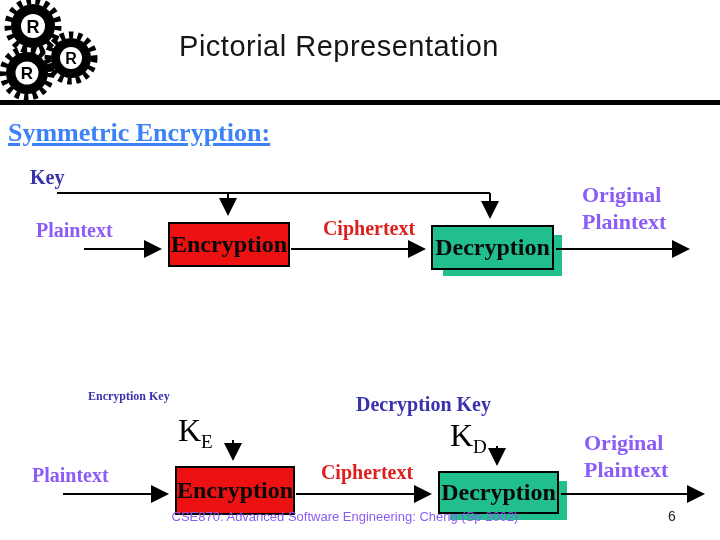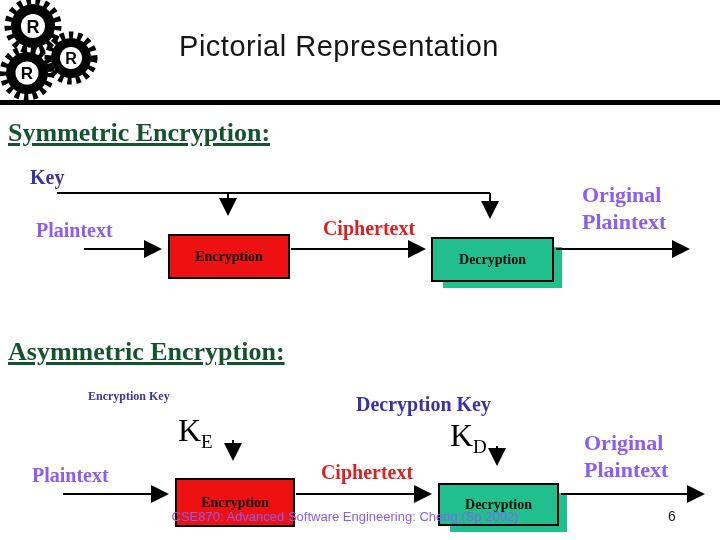--- a/index.html
+++ b/index.html
@@ -11,21 +11,21 @@
   .logo{position:absolute;left:0;top:0;width:102px;height:102px;}
   .title{
     position:absolute;top:30px;left:0;width:600px;text-align:center;
     padding-left:78px;box-sizing:border-box;
     font-family:"Liberation Sans", sans-serif;font-size:29px;color:#161616;
     letter-spacing:.5px;
   }
   .top-rule{position:absolute;left:0;top:100px;width:720px;height:5px;background:#000;}
   
   .section-heading{
-    position:absolute;left:8px;color:#14532d;font-weight:bold;font-size:26px;
+    position:absolute;left:8px;color:#3b82f6;font-weight:bold;font-size:26px;
     text-decoration:underline;text-decoration-thickness:2.5px;text-underline-offset:2px;
   }
   .sym-heading{top:118px;}
   .asym-heading{top:337px;}
   
   .lbl{position:absolute;font-weight:bold;font-size:20px;white-space:nowrap;}
   .teal{color:#8b5cf6;}
   .red{color:#de1f1f;}
   .blue{color:#3832ac;}
   .key-label{left:30px;top:166px;}
@@ -39,21 +39,21 @@
   .dec-key-label{left:356px;top:393px;font-size:20px;}
   
   .keysym{position:absolute;color:#000000;font-size:32px;font-weight:normal;}
   .keysym .sub{font-size:19px;vertical-align:-7px;}
   .ke{left:178px;top:412px;}
   .kd{left:450px;top:417px;}
   
   .pbox{
     position:absolute;border:2px solid #000;box-sizing:border-box;
     display:flex;align-items:center;justify-content:center;
-    font-weight:bold;font-size:14px;color:#0a0a0a;white-space:nowrap;margin-top:12px;
+    font-weight:bold;font-size:24px;color:#0a0a0a;white-space:nowrap;
   }
   .box-red{background:#ee1111;}
   .box-teal{background:#21bf8e;}
   .shadowed{box-shadow:10px 8px 0 -2px #21bf8e;}
   .sym-enc{left:168px;top:222px;width:122px;height:45px;}
   .sym-dec{left:431px;top:225px;width:123px;height:45px;}
   .asym-enc{left:175px;top:466px;width:120px;height:49px;}
   .asym-dec{left:438px;top:471px;width:121px;height:43px;}
   
   .wires{position:absolute;left:0;top:0;width:720px;height:540px;pointer-events:none;}
@@ -110,21 +110,20 @@
 
   <div class="pbox box-teal shadowed sym-dec">
     <span>Decryption</span>
   </div>
 
   <div class="lbl teal sym-original">
     <div>Original</div>
     <div>Plaintext</div>
   </div>
 
-  <div class="section-heading asym-heading">Asymmetric Encryption:</div>
 
   <div class="lbl blue enc-key-label">Encryption Key</div>
 
   <div class="lbl blue dec-key-label">Decryption Key</div>
 
   <div class="keysym ke"><span>K</span><span class="sub">E</span></div>
 
   <div class="keysym kd"><span>K</span><span class="sub">D</span></div>
 
   <div class="lbl teal asym-plaintext">Plaintext</div>

